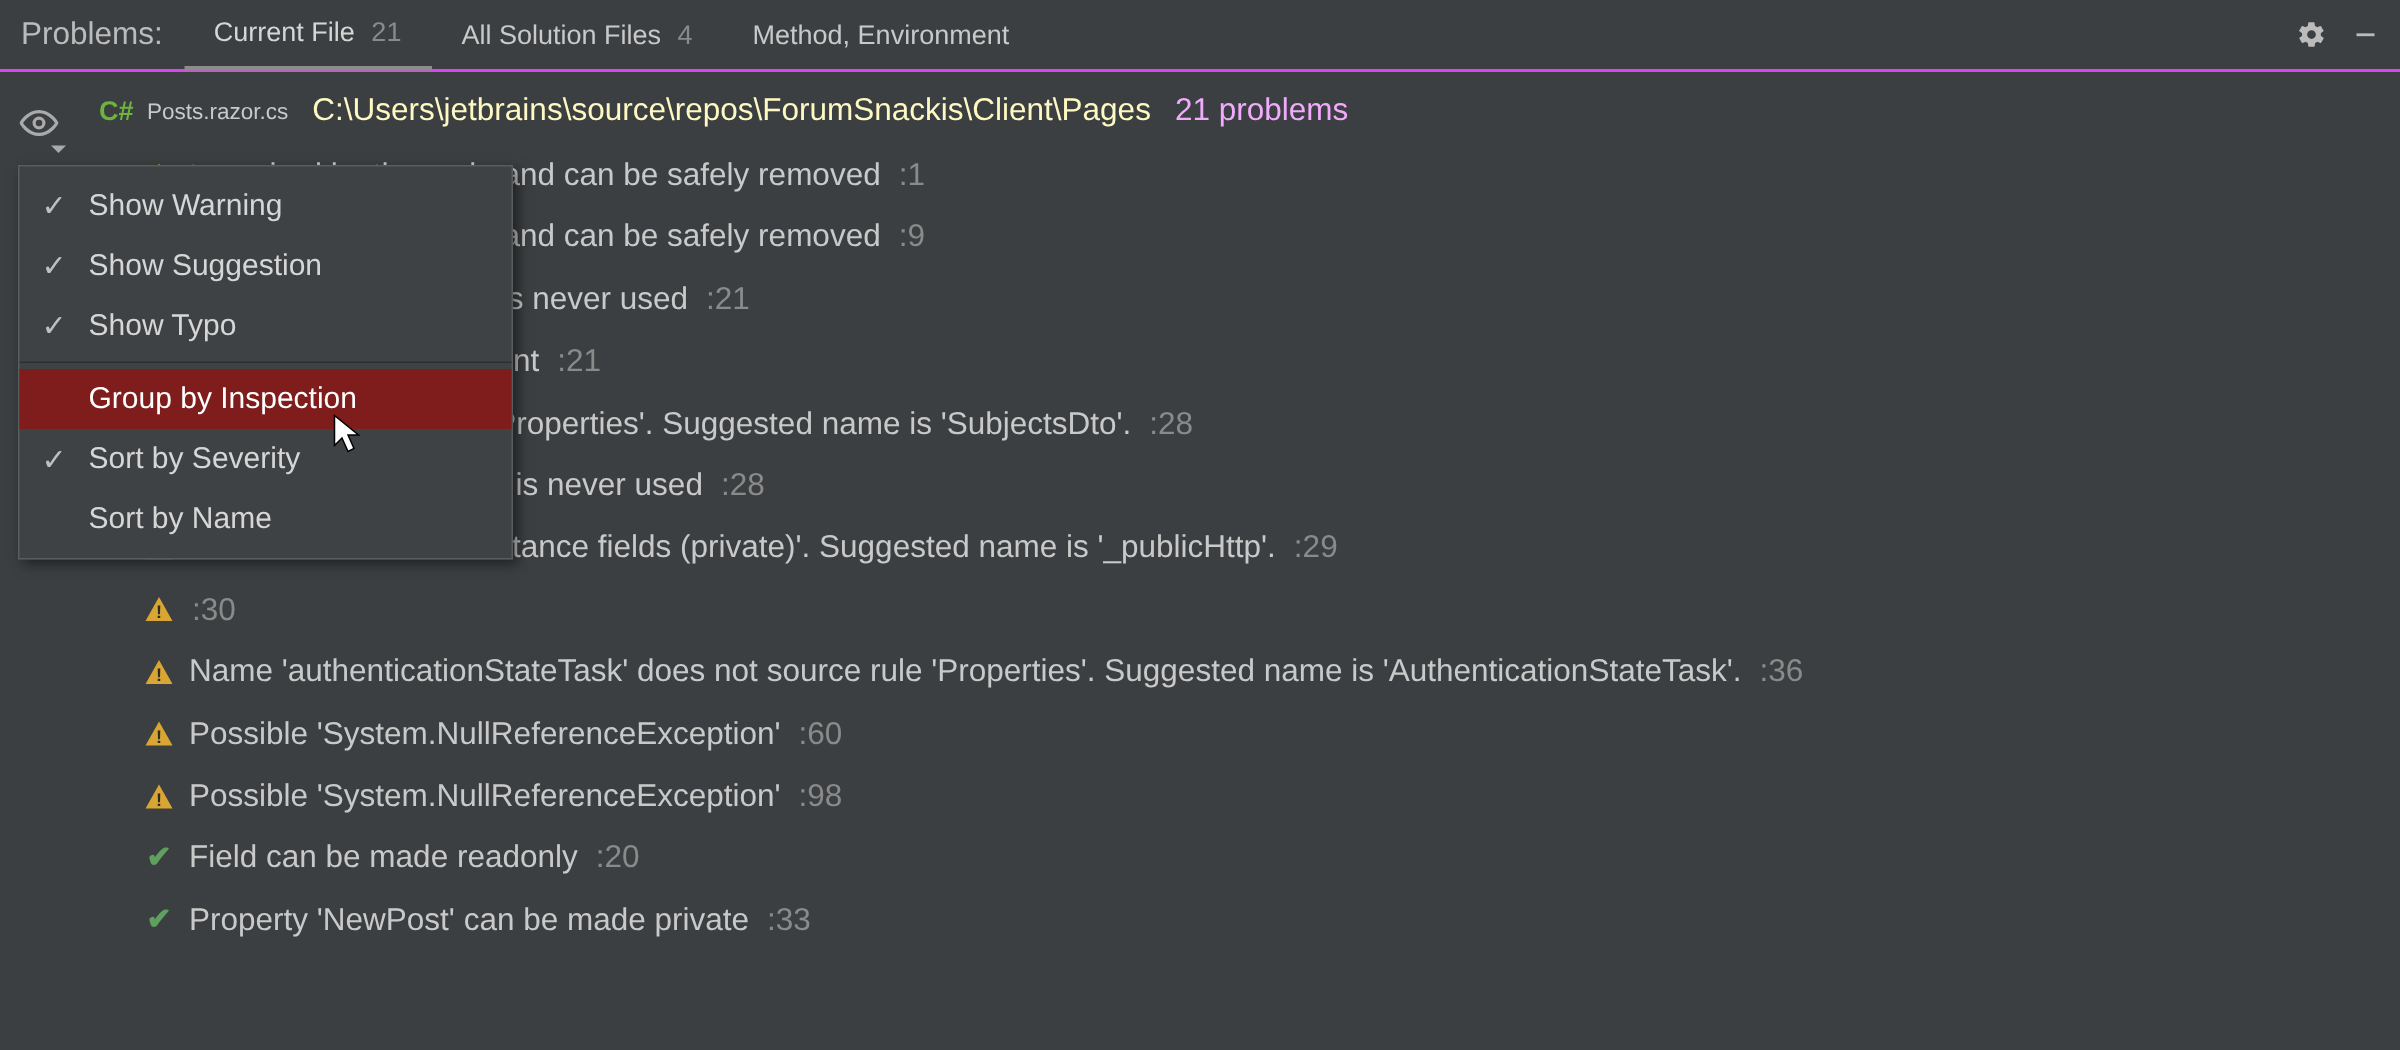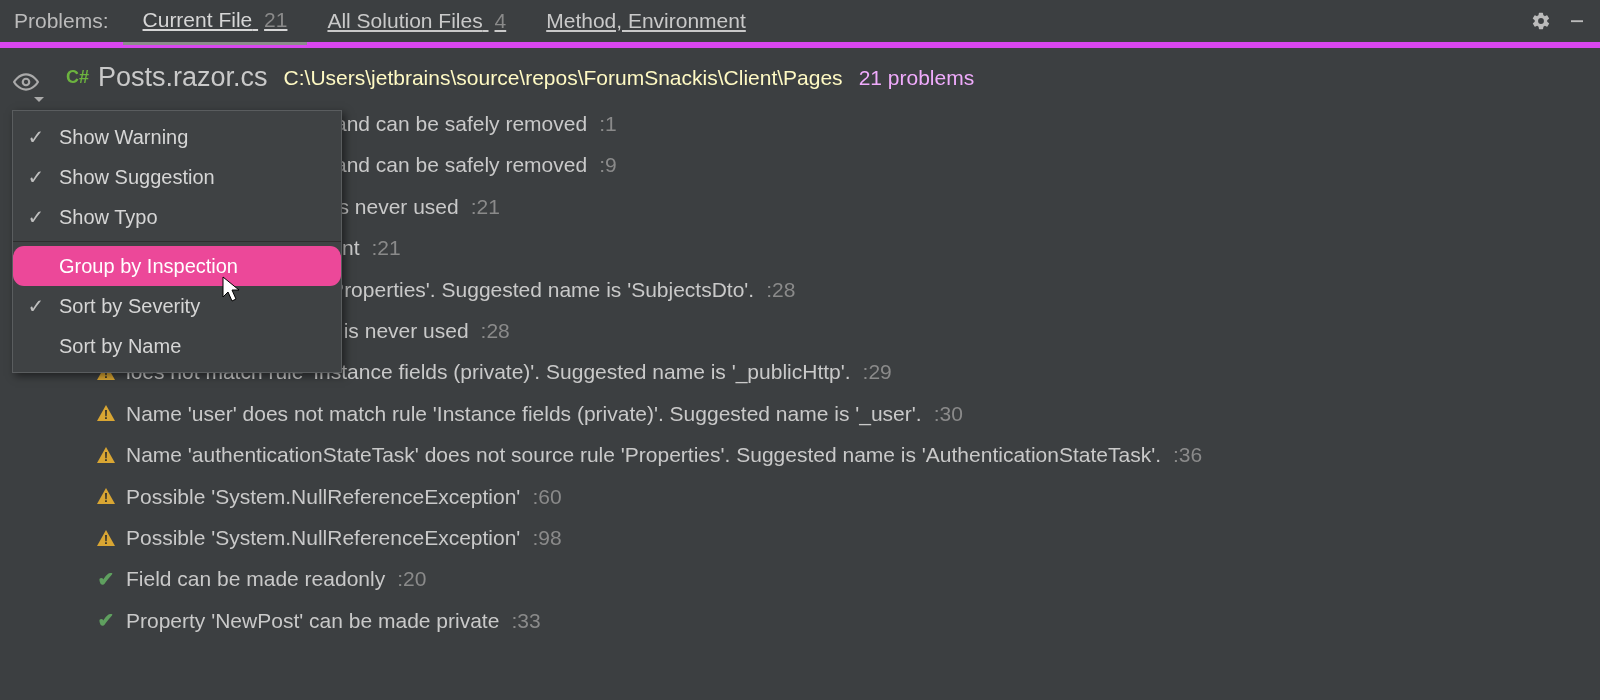--- a/index.html
+++ b/index.html
@@ -11,37 +11,36 @@
     width: 1600px;
     height: 700px;
     overflow: hidden;
     position: relative;
   }
   .tabbar {
     display: flex;
     align-items: center;
     height: 48px;
     padding: 0 10px;
-    border-bottom: 6px solid #d946ef;
+    border-bottom: 2px solid #d946ef;
     background: #3c3f41;
     gap: 0;
   }
   .tab-label {
     color: #bbbbbb;
     padding: 0 14px 0 4px;
     font-size: 21px;
     line-height: 48px;
   }
   .tab {
     padding: 0 20px;
     color: #c9c9c9;
-    font-size: 21px;
+    font-size: 18px;
     line-height: 48px;
     cursor: pointer;
-    text-decoration: underline;
   }
   .tab.active {
     border-bottom: 3px solid #8c8c8c;
     color: #d6d6d6;
     box-sizing: border-box;
     line-height: 45px;
   }
   .tab .count { color: #8a8a8a; margin-left: 6px; }
   .tabbar .spacer { flex: 1; }
   .gear, .minimize {
@@ -93,21 +92,21 @@
     margin-bottom: 10px;
     padding-left: 4px;
   }
   .file-icon {
     color: #6cb33f;
     font-weight: bold;
     font-size: 18px;
     width: 24px;
     display: inline-block;
   }
-  .file-name { color: #c9c9c9; font-size: 27px; }
+  .file-name { color: #c9c9c9; font-size: 15px; }
   .file-path { color: #fef9c3; font-size: 21px; margin-left: 8px; }
   .file-count { color: #f0abfc; font-size: 21px; margin-left: 8px; }
   .issues {
     padding-left: 30px;
   }
   .issue-row {
     display: flex;
     align-items: center;
     gap: 10px;
     padding: 6px 4px;
@@ -164,23 +163,22 @@
     display: flex;
     align-items: center;
     height: 40px;
     padding: 0 14px;
     gap: 14px;
     color: #d6d6d6;
     font-size: 20px;
     cursor: pointer;
   }
   .ctx-item.highlight {
-    background: #ec4899;
+    background: #7f1d1d;
     color: #ffffff;
-    border-radius: 11px;
   }
   .ctx-check {
     width: 18px;
     display: inline-flex;
     justify-content: center;
     color: #bfbfbf;
   }
   .cursor {
     position: absolute;
     left: 218px;
@@ -284,21 +282,20 @@
           <span class="issue-icon">
             <span class="warn-triangle"></span>
           </span>
           <span class="issue-text">loes not match rule 'Instance fields (private)'. Suggested name is '_publicHttp'.</span>
           <span class="issue-line">:29</span>
         </div>
         <div class="issue-row">
           <span class="issue-icon">
             <span class="warn-triangle"></span>
           </span>
-          <span class="issue-text">Name 'user' does not match rule 'Instance fields (private)'. Suggested name is '_user'.</span>
           <span class="issue-line">:30</span>
         </div>
         <div class="issue-row">
           <span class="issue-icon">
             <span class="warn-triangle"></span>
           </span>
           <span class="issue-text">Name 'authenticationStateTask' does not source rule 'Properties'. Suggested name is 'AuthenticationStateTask'.</span>
           <span class="issue-line">:36</span>
         </div>
         <div class="issue-row">

